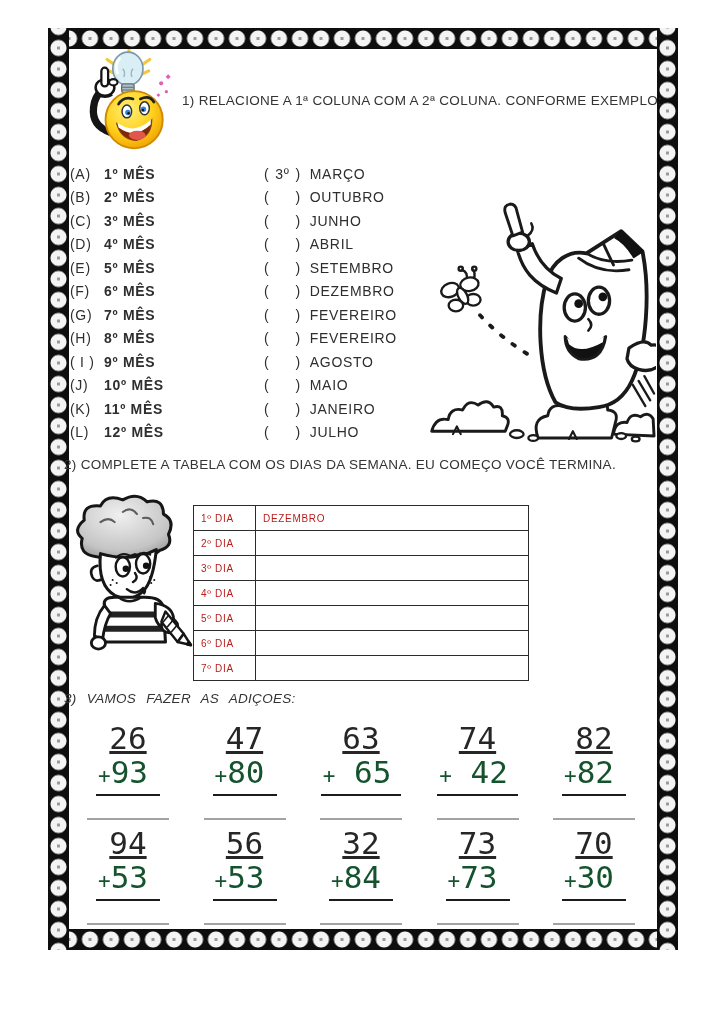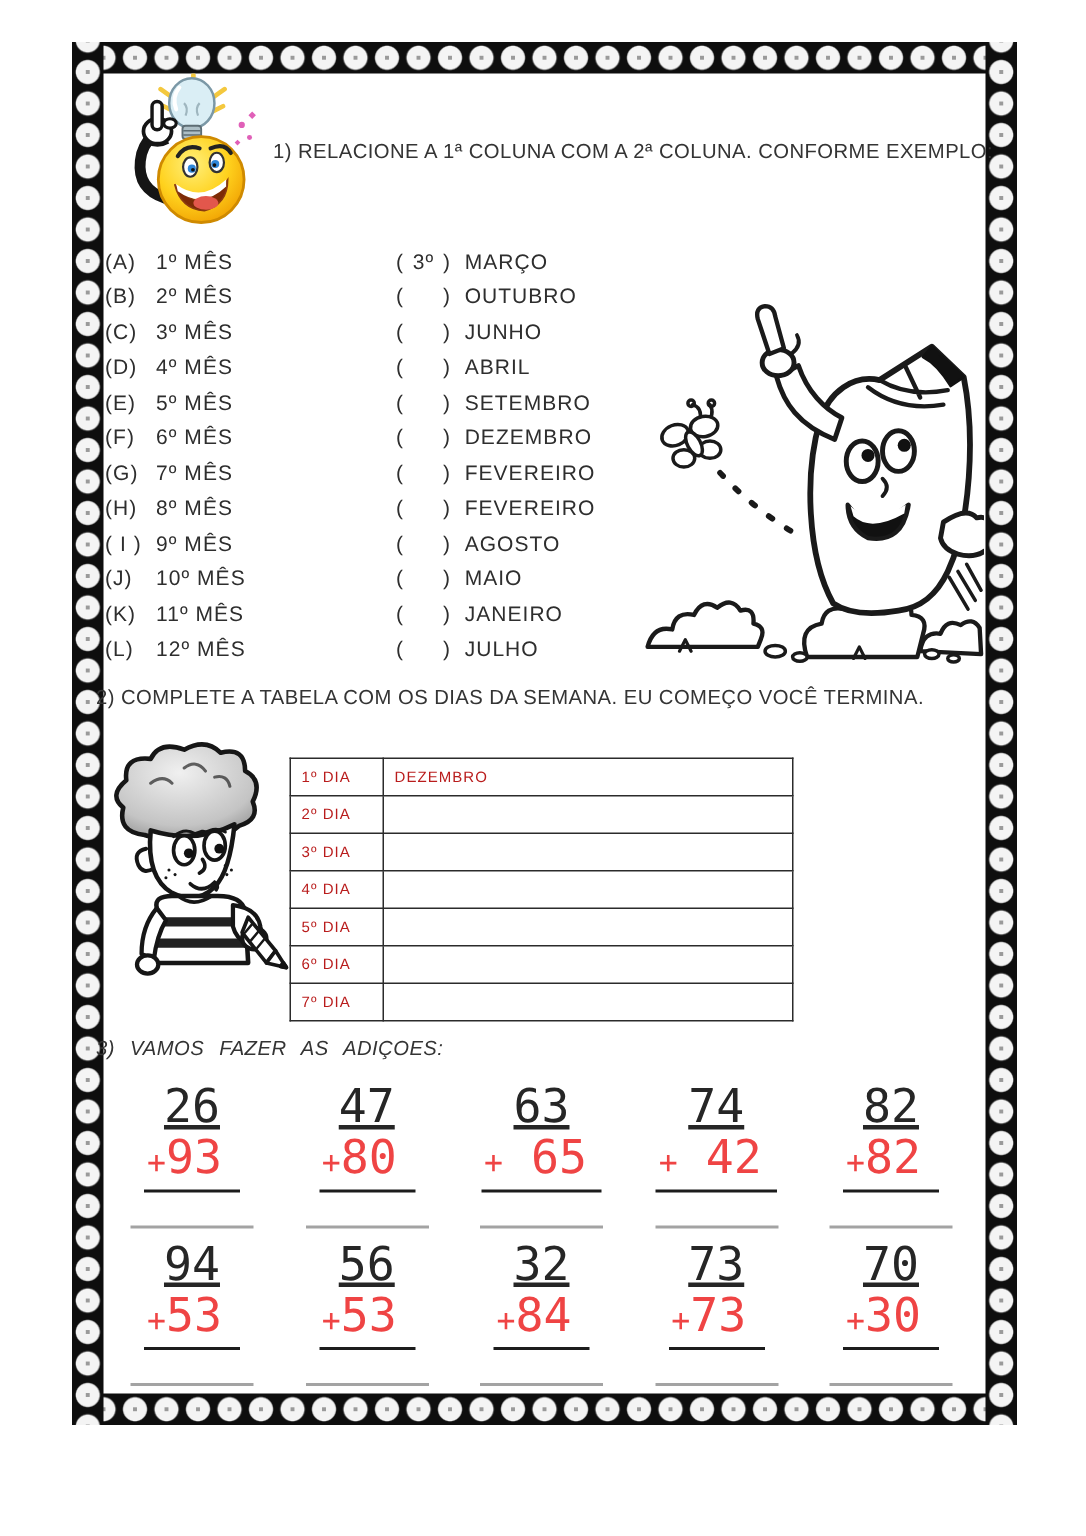--- a/index.html
+++ b/index.html
@@ -17,40 +17,40 @@
 
   .heading{position:absolute;font-size:13.5px;letter-spacing:.3px;color:#343434;white-space:nowrap;}
   .h1{left:182px;top:93px;}
   .h2{left:64px;top:457px;text-align:right;}
   .h3{left:64px;top:691px;word-spacing:6px;font-style:italic;}
 
   
   .mrow{position:absolute;left:70px;width:565px;height:20px;display:flex;align-items:center;
         font-size:14px;letter-spacing:.7px;color:#2e2e2e;white-space:pre;}
   .mletter{width:34px;flex:none;}
-  .mlabel{width:160px;flex:none;}
+  .mlabel{width:160px;flex:none;font-weight:bold;}
   .rparen{flex:none;}
   .rans{width:26px;flex:none;text-align:center;}
   .rmonth{margin-left:9px;flex:none;}
 
   
   .daytable{position:absolute;left:193px;top:505px;border-collapse:collapse;table-layout:fixed;}
   .daytable td{border:1.6px solid #2b2b2b;height:24px;padding:0 0 0 7px;
                font-size:10px;letter-spacing:.7px;color:#b91c1c;vertical-align:middle;}
   .daytable .c1{width:54px;}
   .daytable .c2{width:265px;}
 
   
   .prow{position:absolute;left:80px;width:562px;display:flex;justify-content:space-between;}
   .prow1{top:722px;} .prow2{top:827px;}
   .pcell{width:96px;text-align:center;}
   .ptop{font-family:"DejaVu Sans Mono", monospace;font-size:31px;line-height:32px;color:#262626;text-decoration:underline;}
   .padd{margin-top:2px;text-align:center;}
   .paddin{display:inline-block;font-family:"DejaVu Sans Mono", monospace;font-size:31px;line-height:33px;
-          color:#ef4444;border-bottom:2.6px solid #1c1c1c;padding:0 10px 1px 2px;min-width:52px;text-align:left;white-space:pre;}
+          color:#14532d;border-bottom:2.6px solid #1c1c1c;padding:0 10px 1px 2px;min-width:52px;text-align:left;white-space:pre;}
   .paddin::first-letter{font-size:21px;}
   .pans{margin:22px auto 0 auto;width:82px;height:0;border-bottom:2px solid #a3a3a3;}
 
   .figure{position:absolute;}
 </style>
 </head>
 <body>
 
 <div class="page">
 

